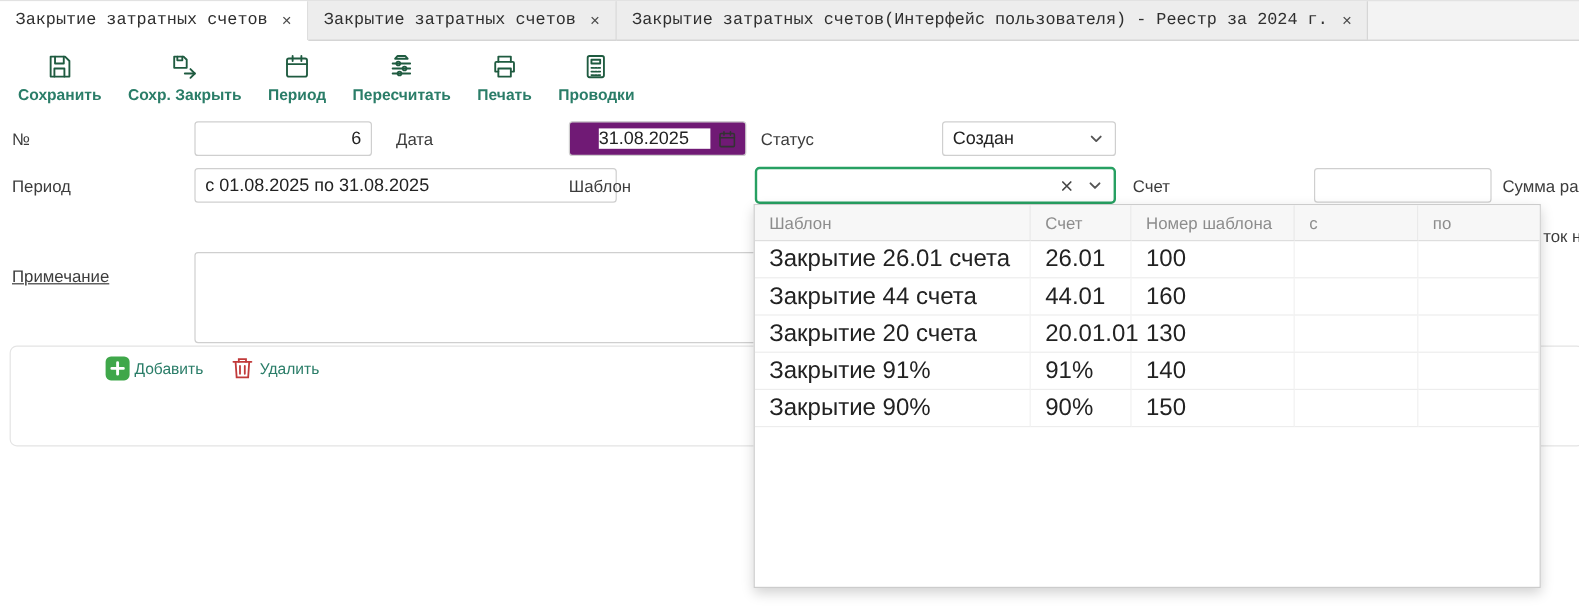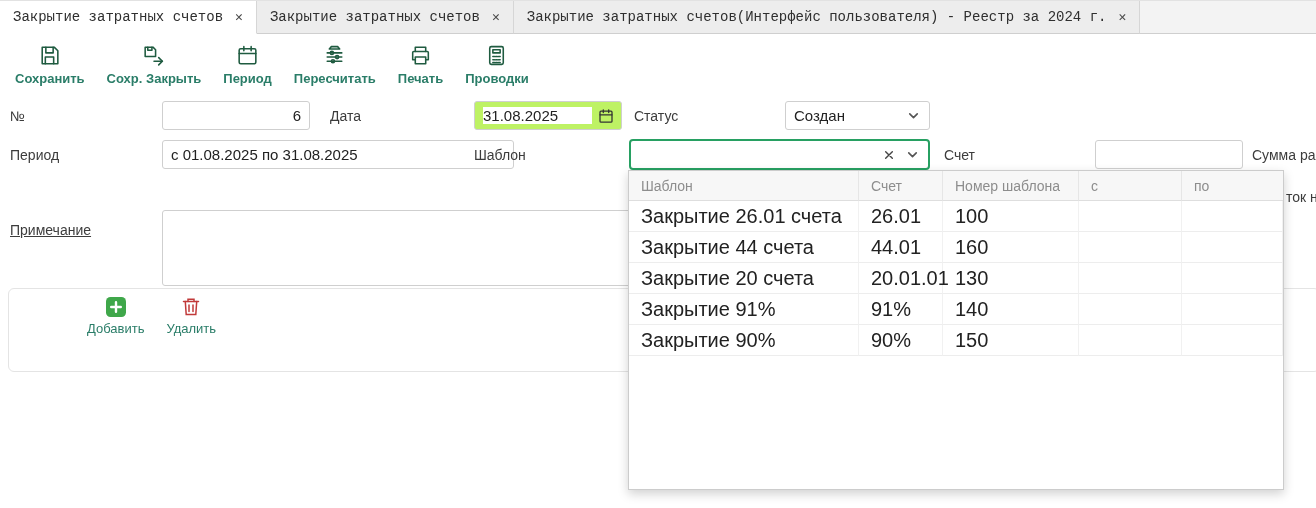--- a/index.html
+++ b/index.html
@@ -27,22 +27,22 @@
             padding: 2px 11px; color: #2a7d68; font-size: 13px; cursor: pointer; }
   .tb-ic { width: 25px; height: 25px; stroke: #1f5b40; fill: none;
            stroke-width: 1.5; stroke-linecap: round; stroke-linejoin: round; }
 
   
   .lbl { position: absolute; font-size: 14px; color: #3c3c3c; white-space: nowrap; }
   .inp { position: absolute; border: 1px solid #cfcfcf; border-radius: 3px;
          font-size: 15px; color: #222; padding: 0 8px; font-family: inherit;
          background: #fff; }
   .fieldwrap { position: absolute; display: flex; align-items: center;
-               border: 1px solid #cfcfcf; border-radius: 3px; background: #bef264;
-               padding: 0 7px 0 8px; gap: 6px; }
+               border: 1px solid #cfcfcf; border-radius: 3px; background: #701a75;
+               padding: 0 7px 0 24px; gap: 6px; }
   .fieldwrap input { border: none; outline: none; flex: 1; min-width: 0;
                      font-size: 15px; color: #222; font-family: inherit; }
   .combo { position: absolute; display: flex; align-items: center;
            border: 2px solid #27a062; border-radius: 4px; background: #fff;
            padding: 0 8px; gap: 9px; }
   .combo input { border: none; outline: none; flex: 1; min-width: 0;
                  font-size: 15px; font-family: inherit; }
   .sel { position: absolute; display: flex; align-items: center;
          justify-content: space-between; border: 1px solid #cfcfcf;
          border-radius: 3px; background: #fff; padding: 0 8px; font-size: 15px;
@@ -69,21 +69,21 @@
   .dd-c { height: 31px; display: flex; align-items: center; padding: 0 12px;
           font-size: 20px; color: #222; border-bottom: 1px solid #ededed;
           border-right: 1px solid #f1f1f1; }
   .dd-row { display: contents; cursor: pointer; }
 
   
   .detail { position: absolute; left: 8px; top: 288px; width: 1312px; height: 84px;
             border: 1px solid #e4e4e4; border-radius: 6px; background: #fff;
             display: flex; align-items: flex-start; gap: 22px;
             padding: 7px 0 0 78px; }
-  .dt-btn { display: flex; flex-direction: column; align-items: center; gap: 3px;
+  .dt-btn { display: flex; flex-direction: row; align-items: center; gap: 3px;
             color: #2a7d68; font-size: 13px; cursor: pointer; }
 
   .clipped-text { position: absolute; font-size: 14px; color: #3c3c3c;
                   white-space: nowrap; }
 </style>
 </head>
 <body>
 
 <div class="app">
 

